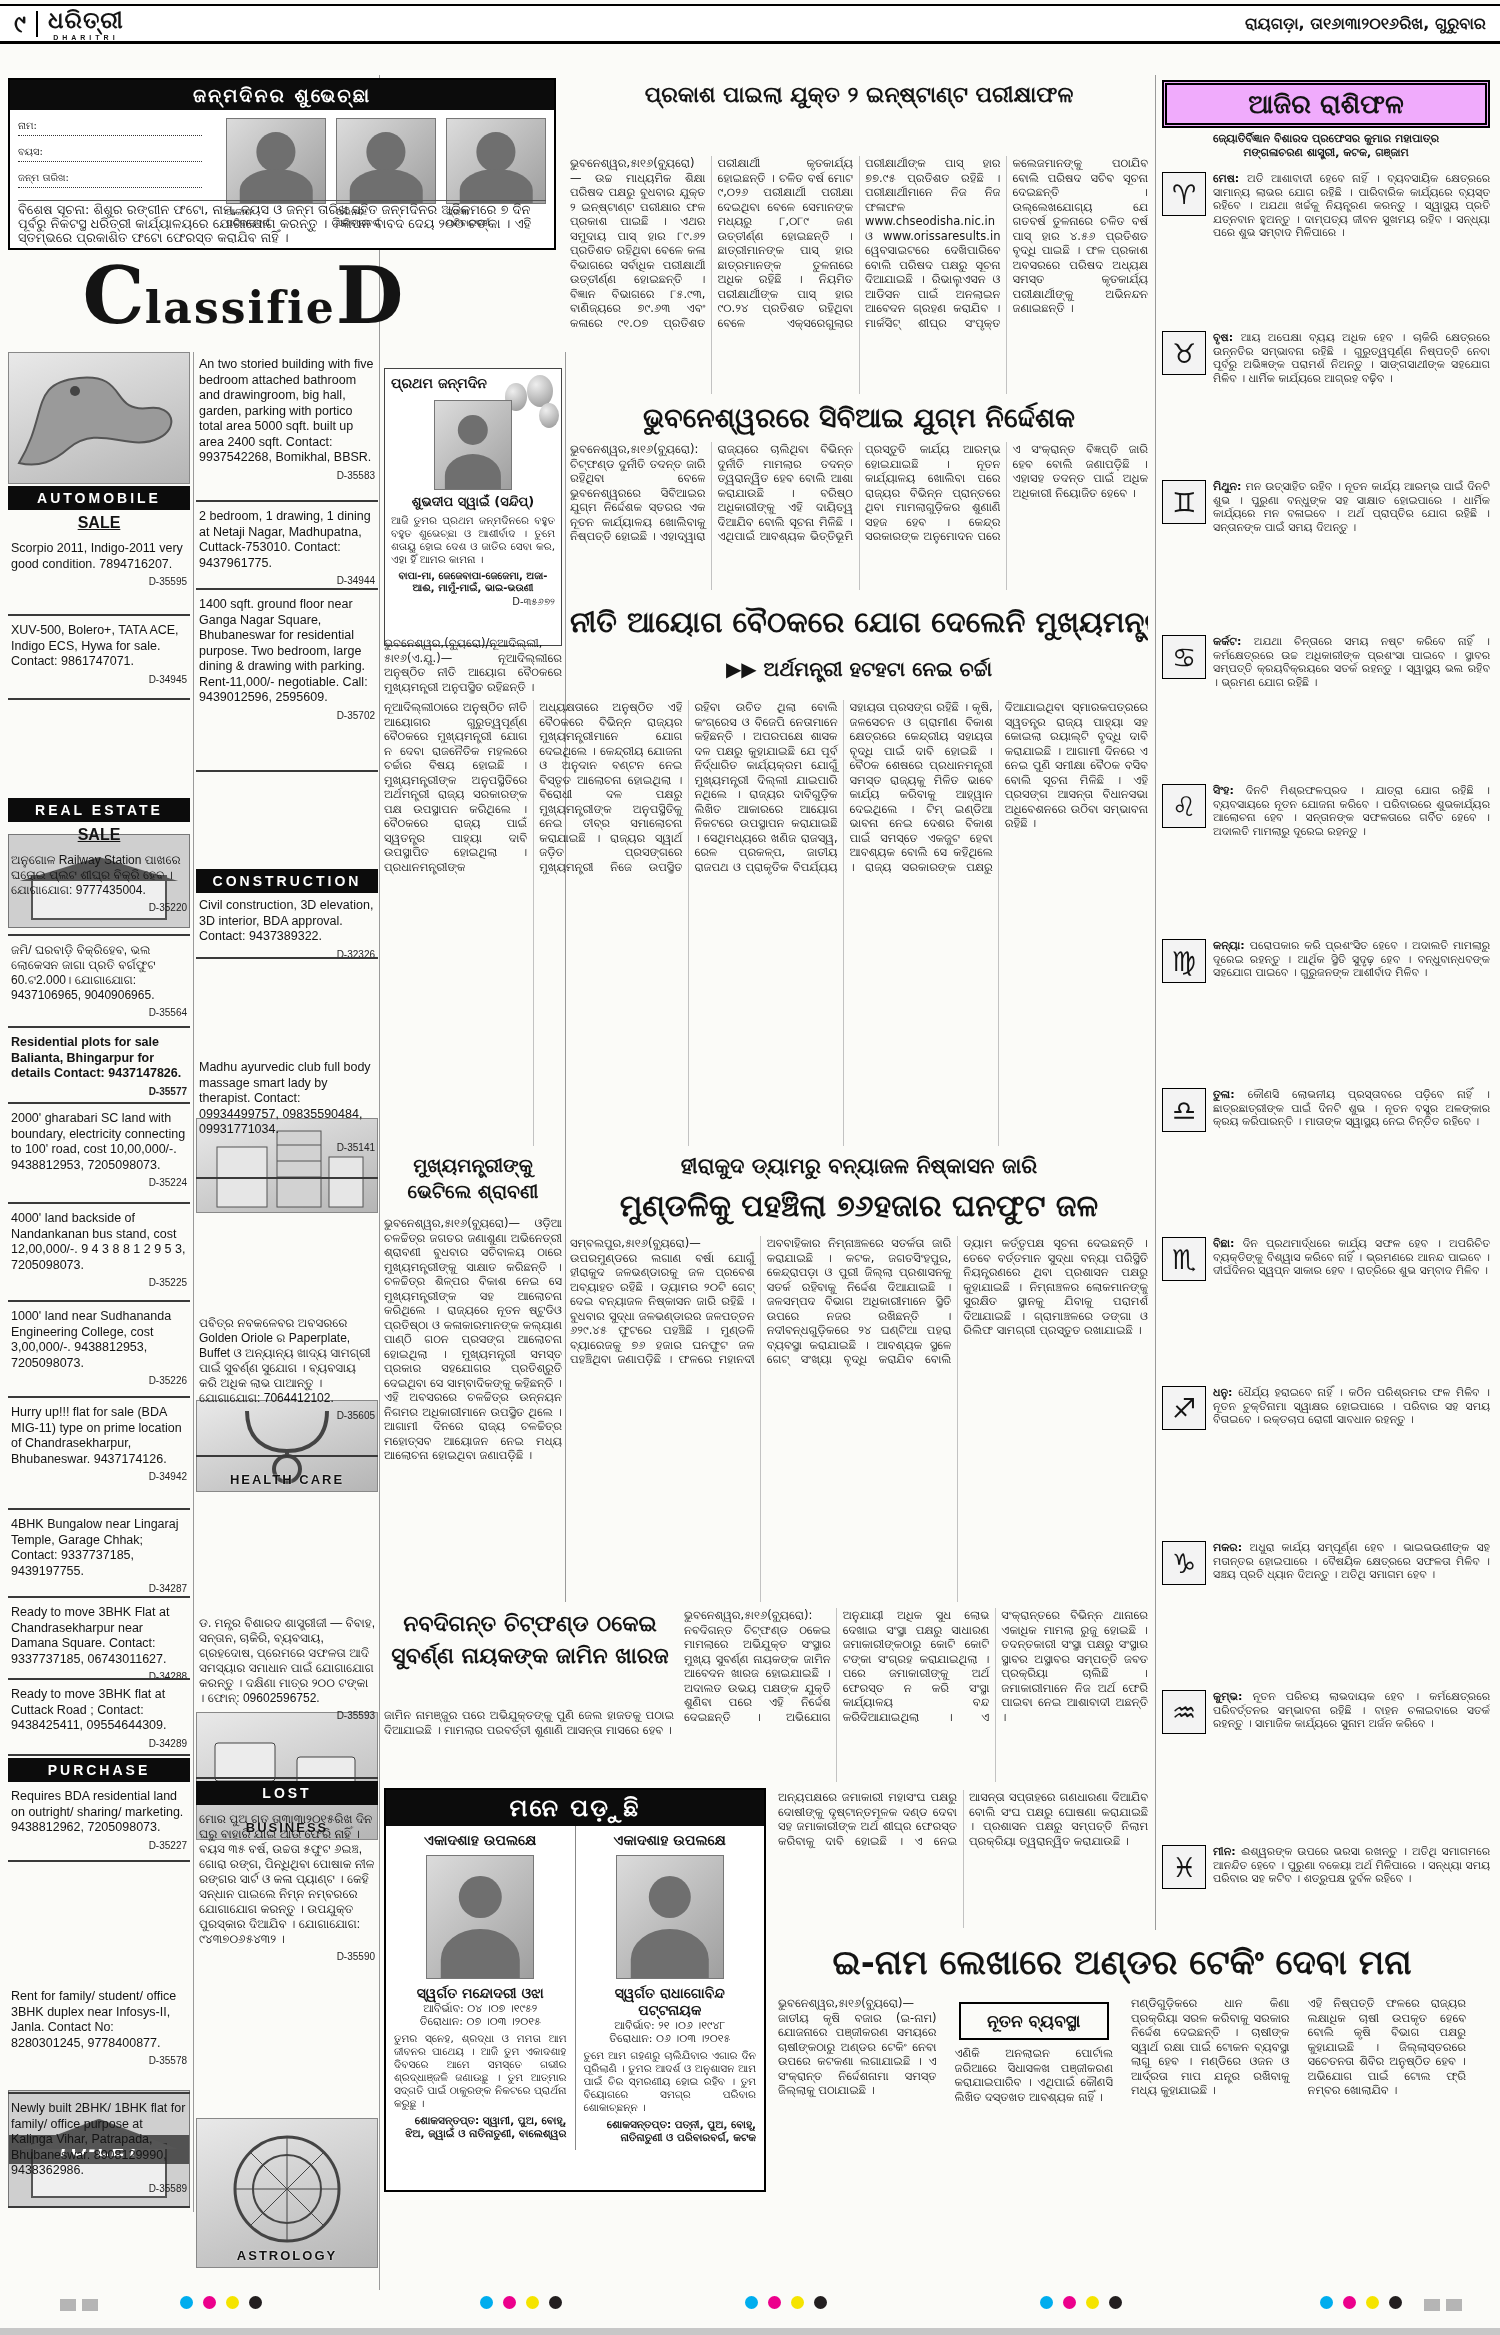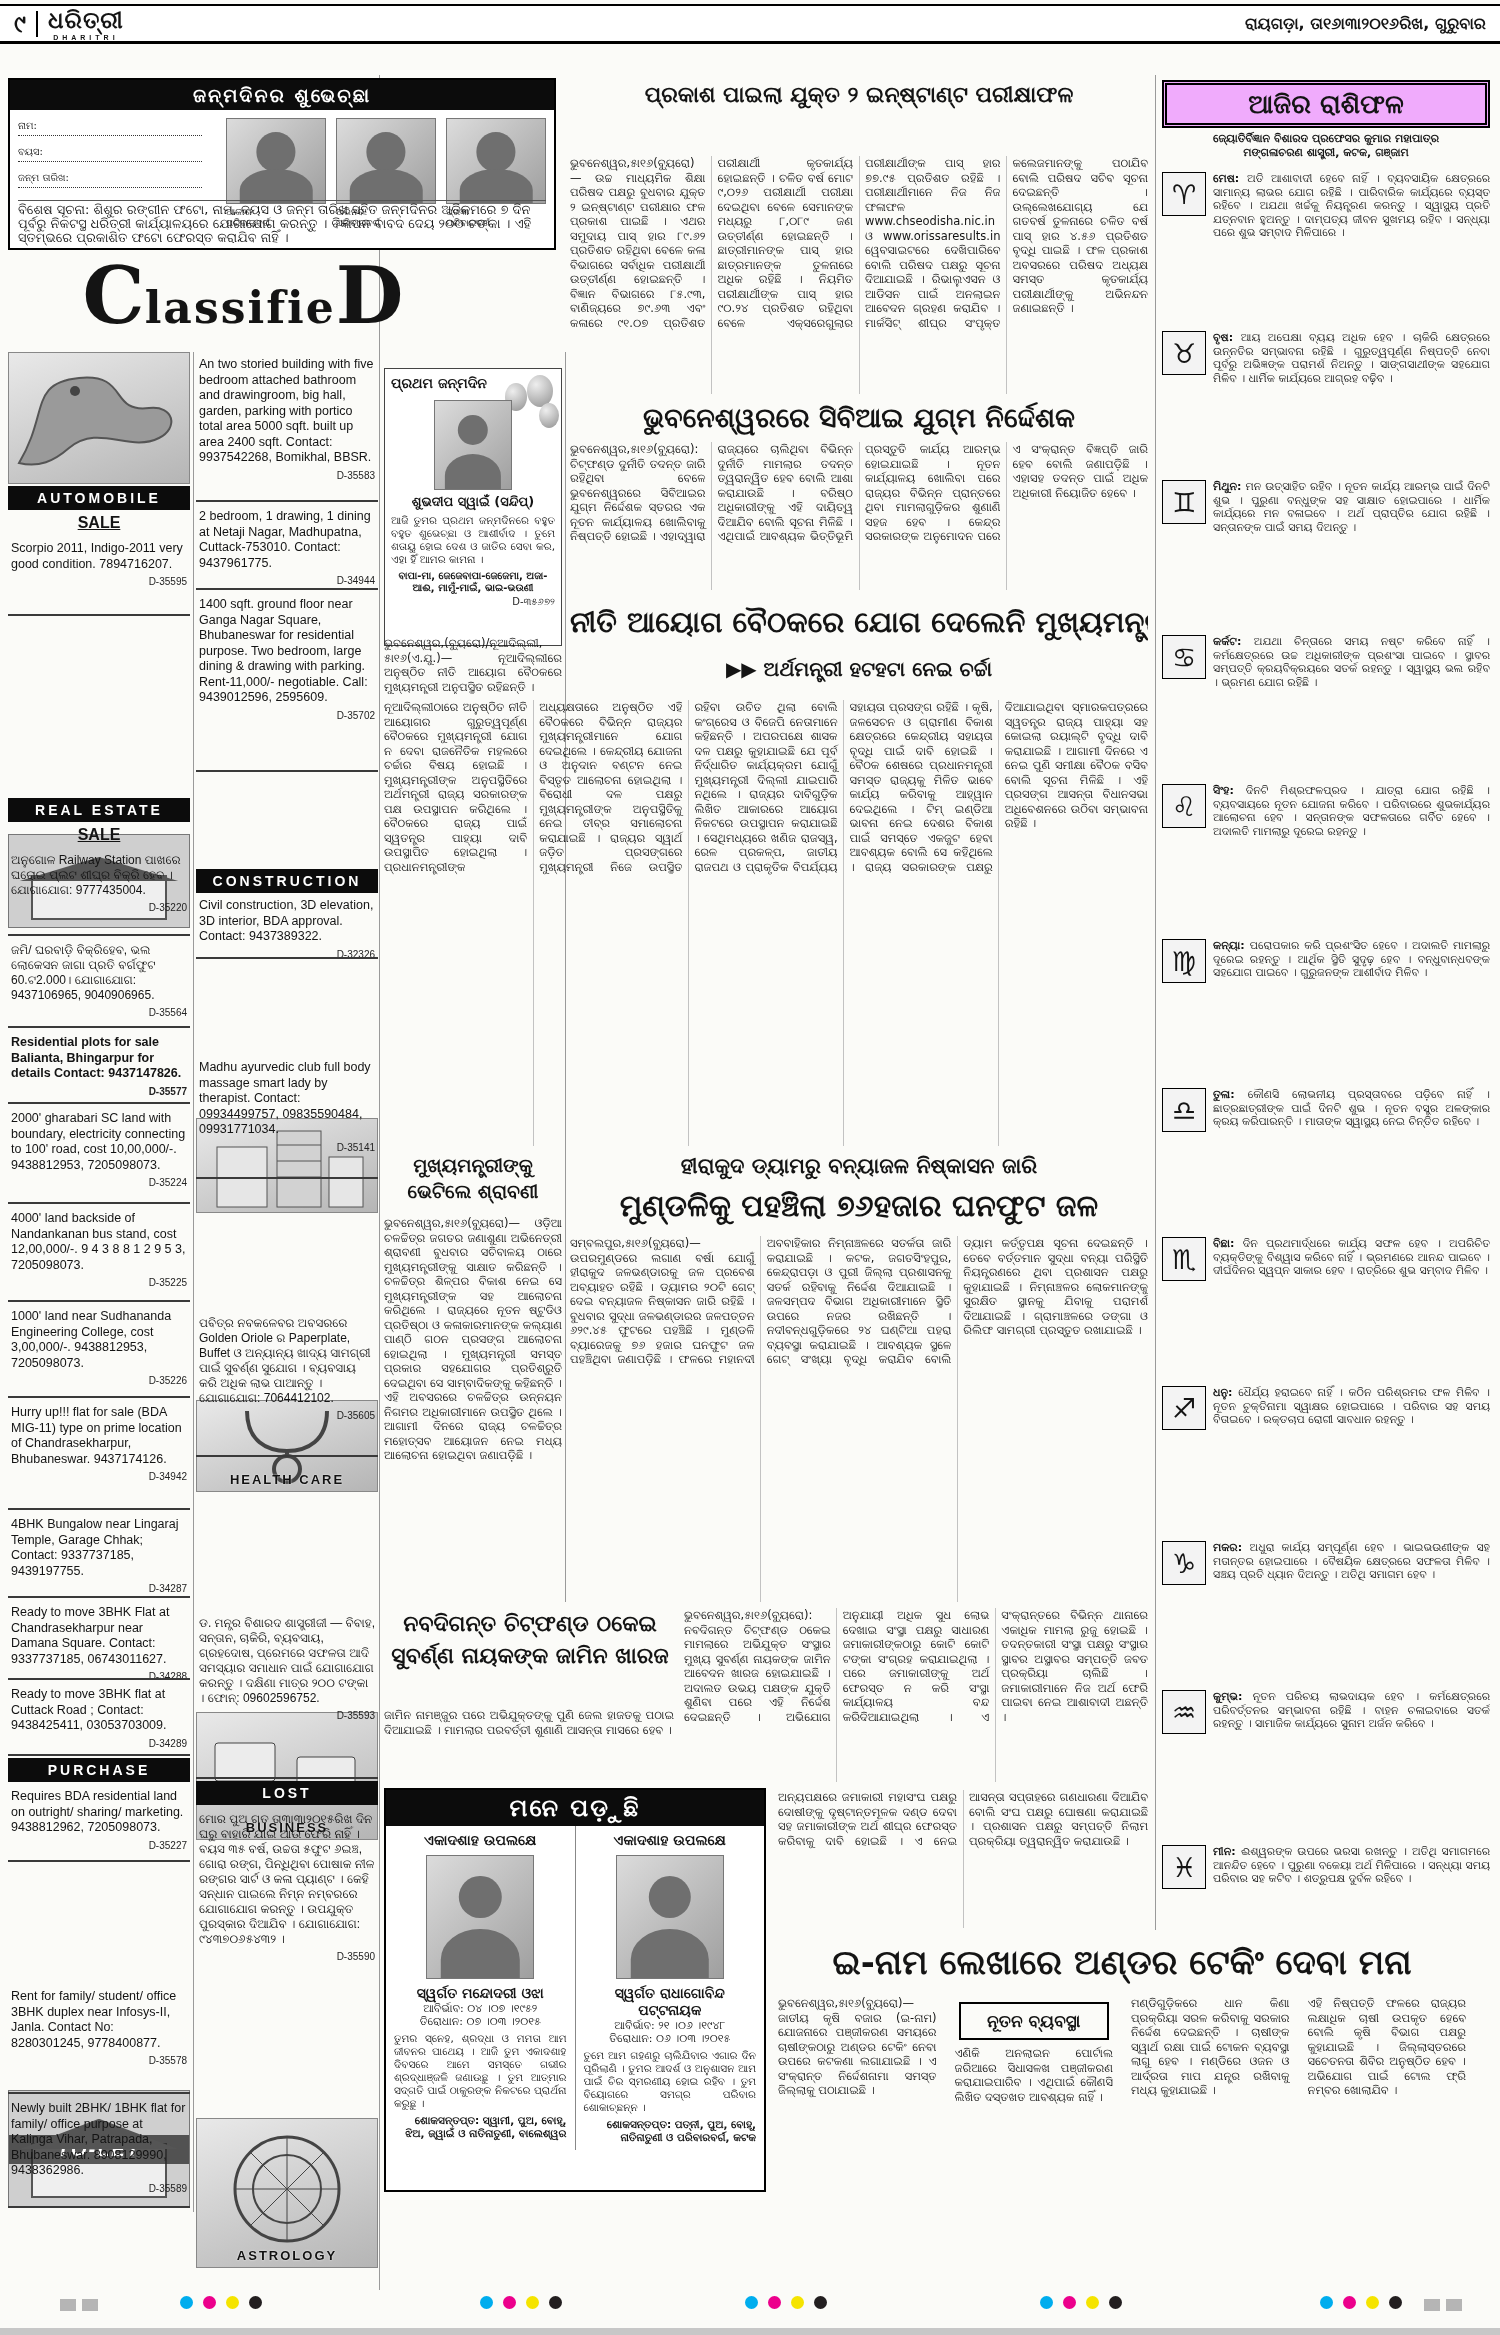--- a/index.html
+++ b/index.html
@@ -144,20 +144,24 @@
         <circle cx="66" cy="38" r="5" fill="#444"></circle>
       </svg>
   </div>
   <div class="abs bar" style="left:8px;top:486px;width:182px">AUTOMOBILE</div>
   <div class="abs sale" style="left:8px;top:512px;width:182px">SALE</div>
 
   <div class="abs ad" style="left:8px;top:536px;width:182px;height:80px">
       <p>Scorpio 2011, Indigo-2011 very good condition. 7894716207.</p>
       <span class="dno">D-35595</span>
     </div>
+  <div class="abs ad" style="left:8px;top:618px;width:182px;height:82px">
+      <p>XUV-500, Bolero+, TATA ACE, Indigo ECS, Hywa for sale. Contact: 9861747071.</p>
+      <span class="dno">D-34945</span>
+    </div>
 
   <div class="abs house" style="left:8px;top:702px;width:182px;height:94px"></div>
 
   <div class="abs bar" style="left:8px;top:798px;width:182px">REAL ESTATE</div>
   <div class="abs sale" style="left:8px;top:824px;width:182px">SALE</div>
 
   <div class="abs ad od" style="left:8px;top:848px;width:182px;height:88px">
       <p>ଅନୁଗୋଳ Railway Station ପାଖରେ ଘରୋଇ ପ୍ଲଟ ଶୀଘ୍ର ବିକ୍ରି ହେବ । ଯୋଗାଯୋଗ: 9777435004.</p>
       <span class="dno">D-35220</span>
     </div>
@@ -187,21 +191,21 @@
     </div>
   <div class="abs ad" style="left:8px;top:1512px;width:182px;height:86px">
       <p>4BHK Bungalow near Lingaraj Temple, Garage Chhak; Contact: 9337737185, 9439197755.</p>
       <span class="dno">D-34287</span>
     </div>
   <div class="abs ad" style="left:8px;top:1600px;width:182px;height:80px">
       <p>Ready to move 3BHK Flat at Chandrasekharpur near Damana Square. Contact: 9337737185, 06743011627.</p>
       <span class="dno">D-34288</span>
     </div>
   <div class="abs ad" style="left:8px;top:1682px;width:182px;height:74px">
-      <p>Ready to move 3BHK flat at Cuttack Road ; Contact: 9438425411, 03053703009.</p>
+      <p>Ready to move 3BHK flat at Cuttack Road ; Contact: 9438425411, 09554644309.</p>
       <span class="dno">D-34289</span>
     </div>
 
   <div class="abs bar" style="left:8px;top:1758px;width:182px">PURCHASE</div>
   <div class="abs ad" style="left:8px;top:1784px;width:182px;height:78px">
       <p>Requires BDA residential land on outright/ sharing/ marketing. 9438812962, 7205098073.</p>
       <span class="dno">D-35227</span>
     </div>
 
   <div class="abs house" style="left:8px;top:1864px;width:182px;height:118px">

